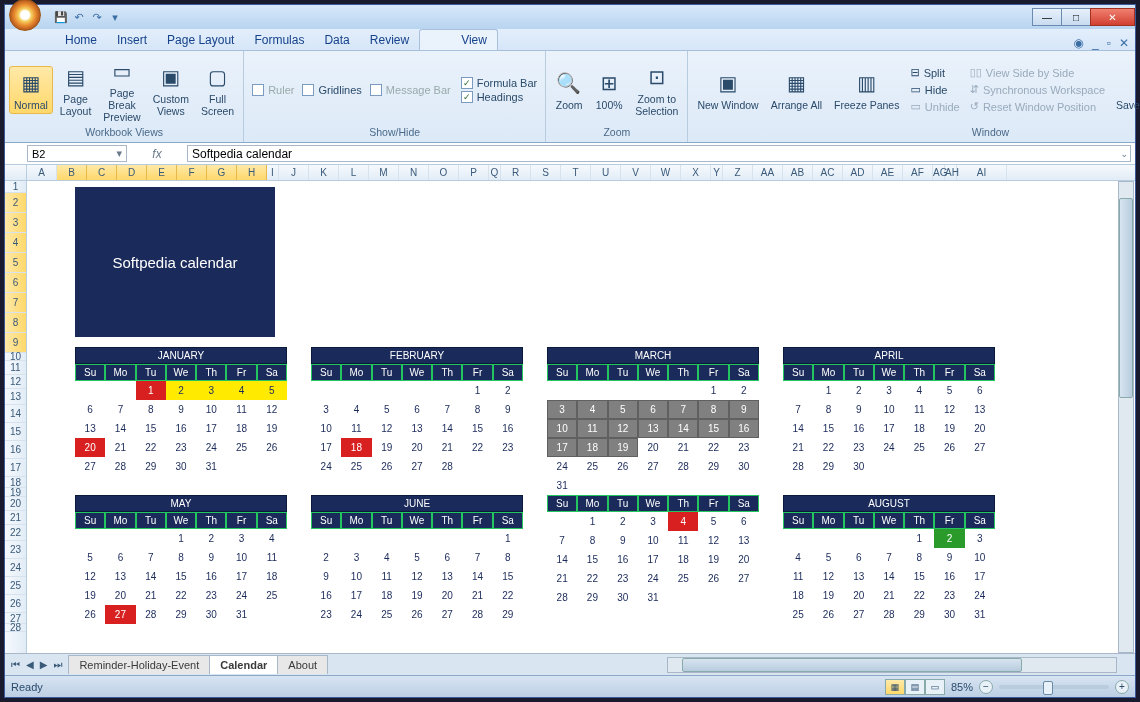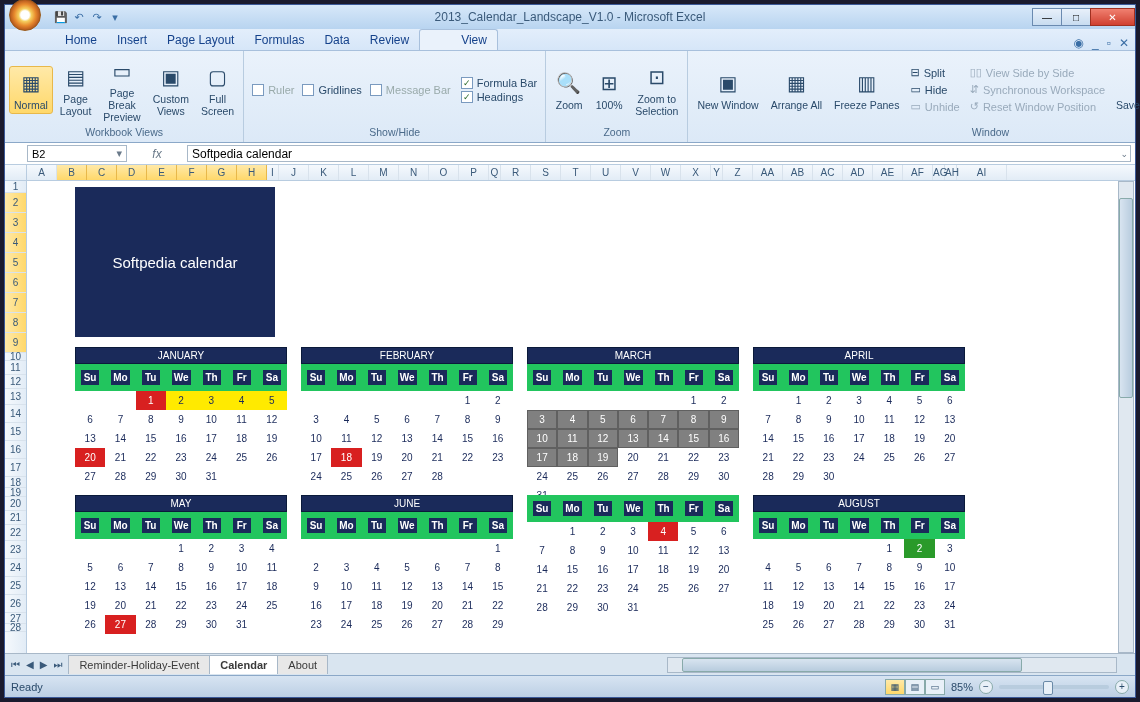--- a/index.html
+++ b/index.html
@@ -54,27 +54,27 @@
 .rh { border-bottom:1px solid #d8e2ec; text-align:center; color:#3a5a7a; }
 .rh.sel { background: linear-gradient(to right,#ffe9a8,#ffd86a); }
 .sheet { flex:1; background:#fff; position:relative; overflow:hidden; }
 
 
 .cal-header-row { position:absolute; left:48px; top:6px; display:flex; height:150px; gap:8px; background:#1a2a5a; border:2px solid #1a2a5a;}
 .cal-header-left { width:196px; background:#1a2a5a; color:#fff; display:flex; align-items:center; justify-content:center; font-size:15px; }
 .cal-header-left::after{content:''; position:absolute;}
 .cal-header-right { flex:1; width:680px; background:#1a2a5a; color:#fff; display:flex; align-items:center; justify-content:center; font-size:28px; font-weight:bold; letter-spacing:1px; }
 
-.months-row { position:absolute; display:flex; gap:14px; }
+.months-row { position:absolute; display:flex; gap:24px; }
 .months-row.row1 { left:48px; top:166px; }
 .months-row.row2 { left:48px; top:314px; }
 .month { width:212px; }
 .month-title { background:#1a2a5a; color:#fff; text-align:center; font-size:10px; padding:2px; border:1px solid #0a1a3a; }
 .dayhdr { display:flex; }
-.dayhdr div { flex:1; background:#1a2a5a; color:#fff; text-align:center; font-size:10px; padding:2px; border:6px solid #22c55e;font-weight:bold; }
+.dayhdr div { flex:1; background:#1a2a5a; color:#fff; text-align:center; font-size:10px; padding:2px; border:1px solid #22c55e; }
 .week { display:flex; }
 .week div { flex:1; text-align:center; font-size:10px; padding:3px 0; color:#1a2a5a; border:1px solid transparent; }
 .week div.hl-red { background:#d82020; color:#fff; }
 .week div.hl-yellow { background:#ffea00; color:#1a2a5a; }
 .week div.hl-grey { background:#808080; color:#fff; border:1px solid #606060; }
 .week div.hl-green { background:#2a9a2a; color:#fff; }
 
 
 .sheettabs { height:22px; background:#d9e5f0; display:flex; align-items:center; border-top:1px solid #a8b8c8; font-size:11px; position:relative; }
 .nav-arrows { display:flex; gap:2px; padding:0 4px; color:#3a5a7a; }
@@ -102,21 +102,20 @@
 <div class="window">
 
   <div class="titlebar">
     <div class="office-btn"></div>
     <div class="qat">
       <div class="qat-btn">💾</div>
       <div class="qat-btn">↶</div>
       <div class="qat-btn">↷</div>
       <div class="qat-btn">▾</div>
     </div>
-    <div class="title-text">2013_Calendar_Landscape_V1.0 - Microsoft Excel</div>
     <div class="win-ctrls">
       <div class="win-btn">—</div>
       <div class="win-btn">□</div>
       <div class="win-btn close">✕</div>
     </div>
   </div>
 
   <div class="tabbar">
     <div class="tab">Home</div>
     <div class="tab">Insert</div>

